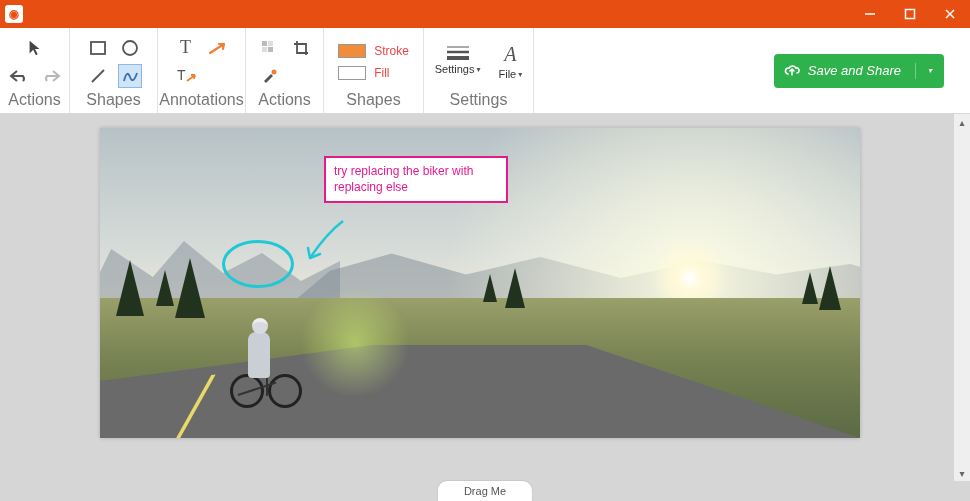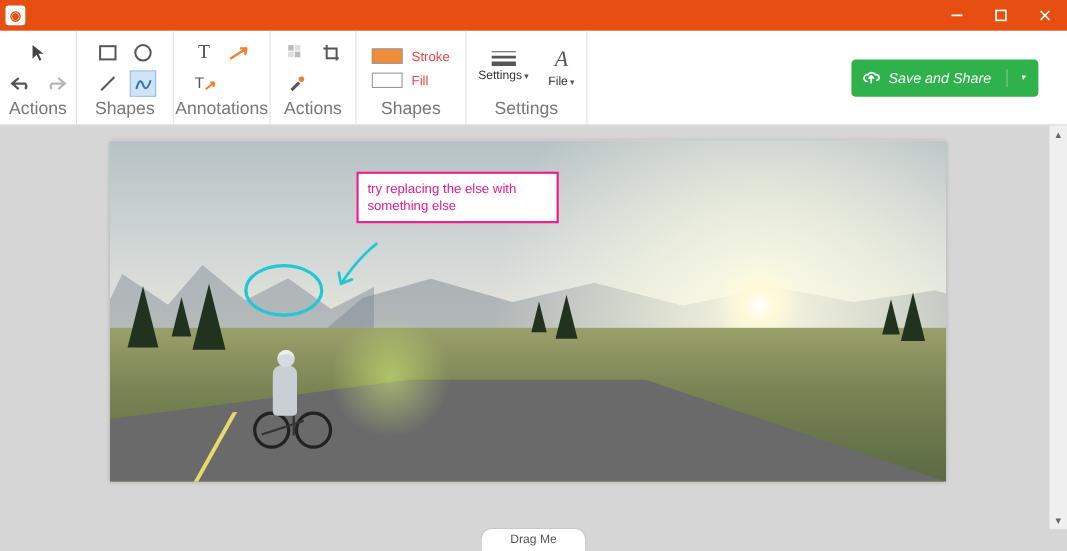--- a/index.html
+++ b/index.html
@@ -290,21 +290,21 @@
           <div class="head"></div>
       </div>
     </div>
     <div class="annot-ellipse"></div>
     <div class="annot-arrow">
       <svg viewBox="0 0 50 50">
           <path d="M45 5 Q28 18 12 42" fill="none" stroke="#1fc8d4" stroke-width="2.5"></path>
           <path d="M12 42 L10 32 M12 42 L22 38" fill="none" stroke="#1fc8d4" stroke-width="2.5" stroke-linecap="round"></path>
         </svg>
     </div>
-    <div class="annot-box">try replacing the else with something else</div>
+    <div class="annot-box">try replacing the biker with replacing else</div>
   </div>
 
   <div class="scrollbar-v">
     <div class="arrow">▴</div>
     <div style="flex:1"></div>
     <div class="arrow">▾</div>
   </div>
 
   <div class="dragme">Drag Me</div>
 

